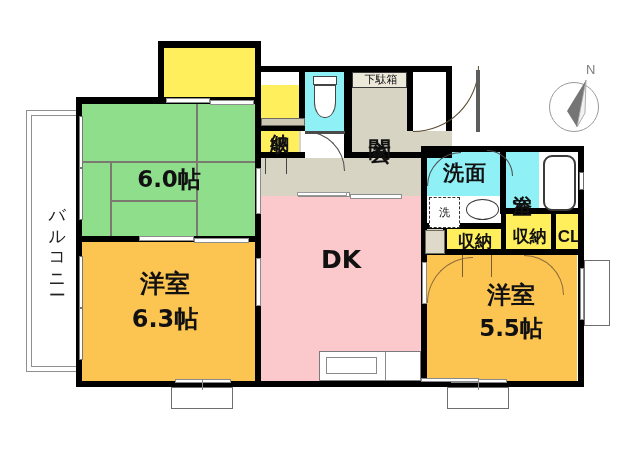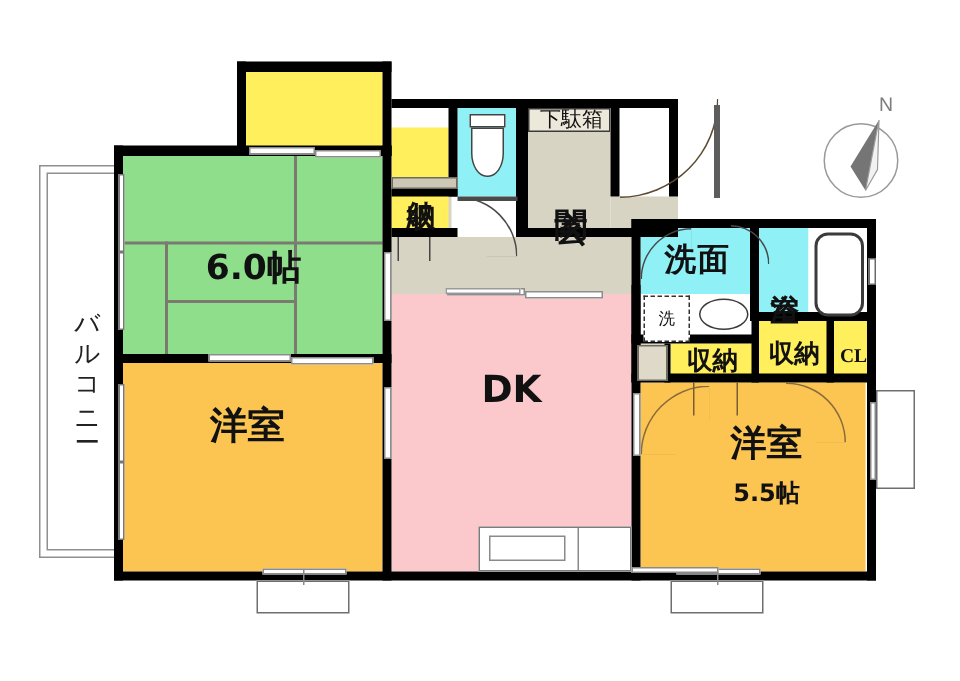--- a/index.html
+++ b/index.html
@@ -185,21 +185,21 @@
   <div class="wc-bowl" style="left:314px;top:85px;width:22px;height:33px;"></div>
 
   <div class="tub" style="left:543px;top:155px;width:33px;height:56px;"></div>
 
   <div class="sinkoval" style="left:466px;top:199px;width:33px;height:21px;"></div>
 
   <div class="washer" style="left:429px;top:197px;width:31px;height:31px;"></div>
   <div class="label" style="left:429px;top:199px;width:31px;height:27px;font-size:11px;">洗</div>
 
   <div class="getabako" style="left:352px;top:72px;width:55px;height:16px;"></div>
-  <div class="label" style="left:352px;top:72px;width:58px;height:16px;font-size:14px;letter-spacing:0px;">下駄箱</div>
+  <div class="label" style="left:352px;top:72px;width:58px;height:16px;font-size:11px;letter-spacing:0px;">下駄箱</div>
 
   <div class="shelf" style="left:261px;top:118px;width:44px;height:8px;"></div>
 
   <div class="shelf" style="left:425px;top:230px;width:20px;height:24px;background:#ded9c8;"></div>
 
   <div class="counter" style="left:319px;top:351px;width:102px;height:30px;"></div>
   <div class="sinkrect" style="left:326px;top:357px;width:51px;height:17px;"></div>
   <div class="bayline" style="left:385px;top:352px;width:1.4px;height:28px;"></div>
 
   <div class="bay" style="left:79px;top:116px;width:4px;height:52px;background:#ffffff;border-color:#777;"></div>
@@ -230,41 +230,44 @@
   <div class="bayline" style="left:579px;top:172px;width:5px;height:18px;background:#ffffff;
               border:1px solid #6a6a6a;box-sizing:border-box;"></div>
 
   <div class="label" style="left:108px;top:164px;width:122px;height:32px;font-size:23px;font-weight:700;">
     <span>6.0帖</span>
   </div>
 
   <div class="label" style="left:104px;top:266px;width:122px;height:36px;font-size:25px;font-weight:700;">
     <span>洋室</span>
   </div>
+  <div class="label" style="left:100px;top:302px;width:130px;height:34px;font-size:24px;font-weight:700;">
+    <span>6.3帖</span>
+  </div>
 
   <div class="label" style="left:281px;top:243px;width:120px;height:34px;font-size:25px;font-weight:700;">
     <span>DK</span>
   </div>
 
   <div class="label" style="left:452px;top:278px;width:118px;height:34px;font-size:24px;font-weight:700;">
     <span>洋室</span>
   </div>
-  <div class="label" style="left:448px;top:312px;width:126px;height:34px;font-size:16px;font-weight:700;">
+  <div class="label" style="left:448px;top:312px;width:126px;height:34px;font-size:23px;font-weight:700;">
     <span>5.5帖</span>
   </div>
 
 
   <div class="label vlabel" style="left:261px;top:86px;width:38px;height:66px;font-size:19px;font-weight:700;">収納</div>
 
   <div class="label" style="left:447px;top:229px;width:56px;height:26px;font-size:17px;font-weight:700;">収納</div>
 
   <div class="label" style="left:506px;top:222px;width:47px;height:30px;font-size:17px;font-weight:700;">収納</div>
 
-  <div class="label" style="left:554px;top:222px;width:30px;height:30px;font-size:13px;font-weight:700;
-              font-family:Liberation Serif, serif;">CL</div>
+  <div class="label" style="left:554px;top:222px;width:30px;height:30px;font-size:17px;font-weight:700;
+              font-family:Liberation Sans, sans-serif;">CL</div>
 
   <div class="label" style="left:432px;top:154px;width:66px;height:40px;font-size:21px;font-weight:700;letter-spacing:1px;">洗面</div>
 
   <div class="label vlabel" style="left:506px;top:153px;width:33px;height:56px;font-size:19px;font-weight:700;">浴室</div>
 
   <div class="label vlabel" style="left:354px;top:90px;width:51px;height:64px;font-size:22px;font-weight:700;">玄関</div>
 
   <div class="compass-ring" style="left:549px;top:82px;width:50px;height:50px;"></div>
   <svg class="abs" style="left:549px;top:75px;width:56px;height:60px;" viewBox="0 0 56 60">
     <polygon points="37,5 28,52 18,36" fill="#757575"></polygon>

